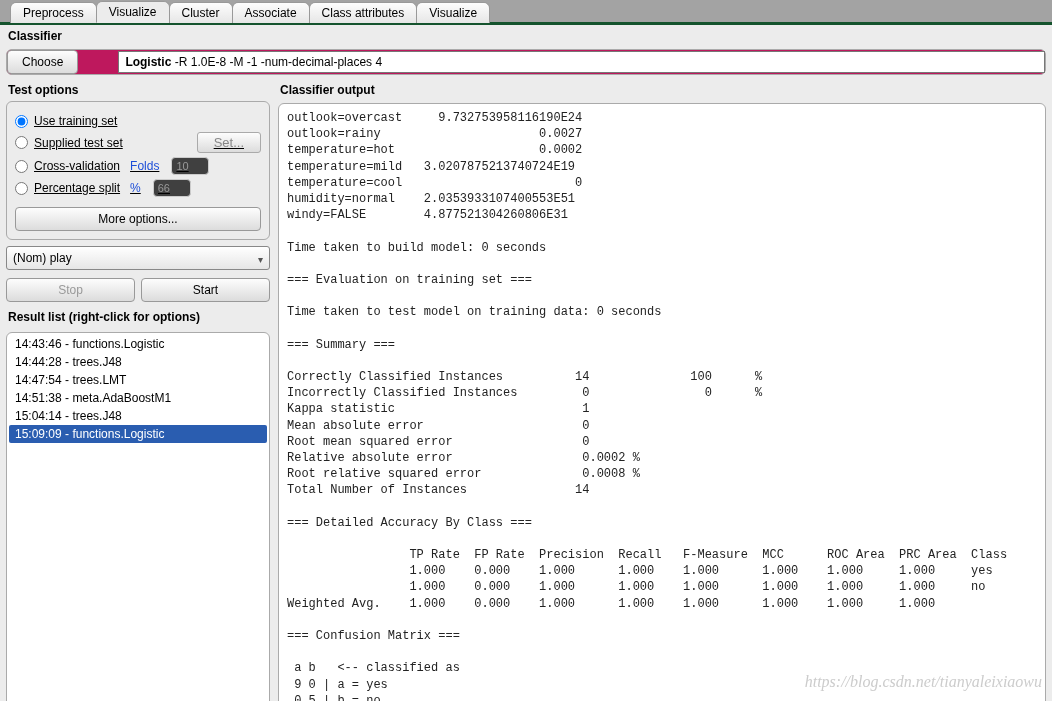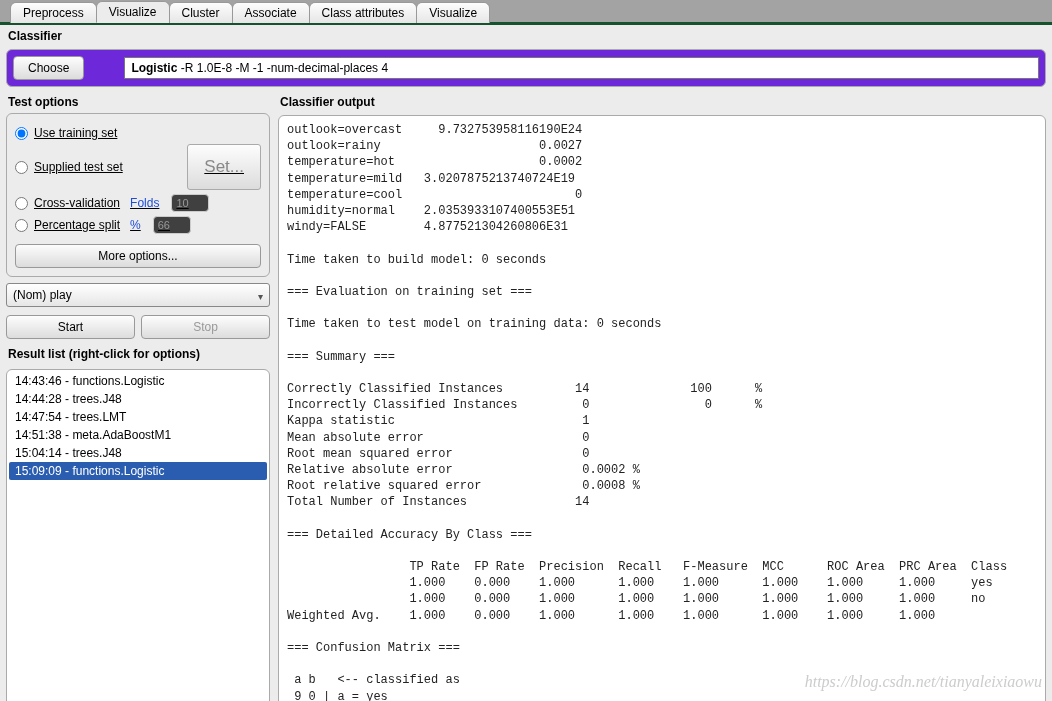--- a/index.html
+++ b/index.html
@@ -1,34 +1,34 @@
 <!DOCTYPE html>
 <html><head>
 <meta charset="utf-8">
 <style>
 * { box-sizing: border-box; margin: 0; padding: 0; }
 body { font-family: "Lucida Grande", Arial, sans-serif; font-size: 12px; background: #ececec; color: #000; width: 1052px; height: 701px; overflow: hidden; }
 .tabs { display: flex; background: #a3a3a3; border-bottom: 3px solid #14532d; padding-left: 10px; align-items: center; }
 .tab { padding: 3px 12px; border: 1px solid #999; border-bottom: none; background: linear-gradient(#fdfdfd,#e6e6e6); border-radius: 6px 6px 0 0; margin-right: -1px; font-size: 12px; cursor: pointer; position: relative; top: 1px; }
 .tab.active { background: #ececec; border-bottom: 1px solid #ececec; }
 .panel-title { font-weight: bold; font-size: 12px; padding: 4px 8px; }
-.classifier-box { border: 1px solid #aaa; border-radius: 6px; margin: 2px 6px 6px 6px; padding: 6px; background: #6d28d9; }
+.classifier-box { border: 1px solid #aaa; border-radius: 6px; margin: 2px 6px 6px 6px; background: #be185d; }
 .choose-row { display: flex; align-items: center; gap: 6px; }
 .btn { background: linear-gradient(#fdfdfd,#dcdcdc); border: 1px solid #999; border-radius: 4px; padding: 4px 14px; font-size: 12px; cursor: pointer; }
 .btn:disabled { color: #999; }
 .cmd-field { flex: 1; border: 1px solid #777; padding: 3px 6px; background: #fff; font-family: inherit; font-size: 12px; margin-left: 34px; }
 .cmd-field b { font-weight: bold; }
 .main { display: flex; padding: 0 6px; gap: 8px; }
 .left { width: 264px; display: flex; flex-direction: column; }
 .right { flex: 1; display: flex; flex-direction: column; }
 .section-label { font-weight: bold; padding: 2px 0 4px 2px; }
 .opts-box { border: 1px solid #aaa; border-radius: 6px; padding: 8px; background: #ececec; text-decoration: underline; }
 .radio-row { display: flex; align-items: center; gap: 6px; margin: 4px 0; }
 .radio-row label { font-size: 12px; }
-.small-btn { background: linear-gradient(#fdfdfd,#dcdcdc); border: 1px solid #aaa; border-radius: 3px; padding: 12px 16px; font-size: 17px; color: #888; margin-left: auto; }
+.small-btn { background: linear-gradient(#fdfdfd,#dcdcdc); border: 1px solid #aaa; border-radius: 3px; padding: 2px 16px; font-size: 13px; color: #888; margin-left: auto; }
 .folds-label { color: #1d4ed8; margin-left: 4px; }
 .num-field { width: 38px; border: 1px solid #ccc; background: #404040; color: #999; padding: 2px 4px; margin-left: 6px; font-size: 11px; border-radius: 4px; }
 .wide-btn { width: 100%; margin-top: 6px; }
 .combo { display: flex; align-items: flex-end; border: 1px solid #888; border-radius: 3px; background: linear-gradient(#fff,#e6e6e6); margin-top: 6px; padding: 4px 6px; }
 .combo-arrow { margin-left: auto; font-size: 10px; color: #555; }
 .two-btn { display: flex; gap: 6px; margin-top: 8px; }
 .two-btn .btn { flex: 1; }
 .result-list { border: 1px solid #aaa; border-radius: 6px; background: #fff; margin-top: 4px; flex: 1; overflow: auto; padding: 2px; }
 .result-item { padding: 2px 6px; font-size: 12px; cursor: pointer; border-radius: 2px; }
 .result-item.selected { background: #2a5db0; color: #fff; }
@@ -83,22 +83,22 @@
       </div>
       <button class="btn wide-btn">More options...</button>
     </div>
 
     <div class="combo">
       <span>(Nom) play</span>
       <span class="combo-arrow">▾</span>
     </div>
 
     <div class="two-btn">
+      <button class="btn" disabled="">Stop</button>
       <button class="btn">Start</button>
-      <button class="btn" disabled="">Stop</button>
     </div>
 
     <div class="section-label" style="margin-top:6px">Result list (right-click for options)</div>
     <div class="result-list" id="result-list">
         <div class="result-item">14:43:46 - functions.Logistic</div>
         <div class="result-item">14:44:28 - trees.J48</div>
         <div class="result-item">14:47:54 - trees.LMT</div>
         <div class="result-item">14:51:38 - meta.AdaBoostM1</div>
         <div class="result-item">15:04:14 - trees.J48</div>
         <div class="result-item selected">15:09:09 - functions.Logistic</div>

